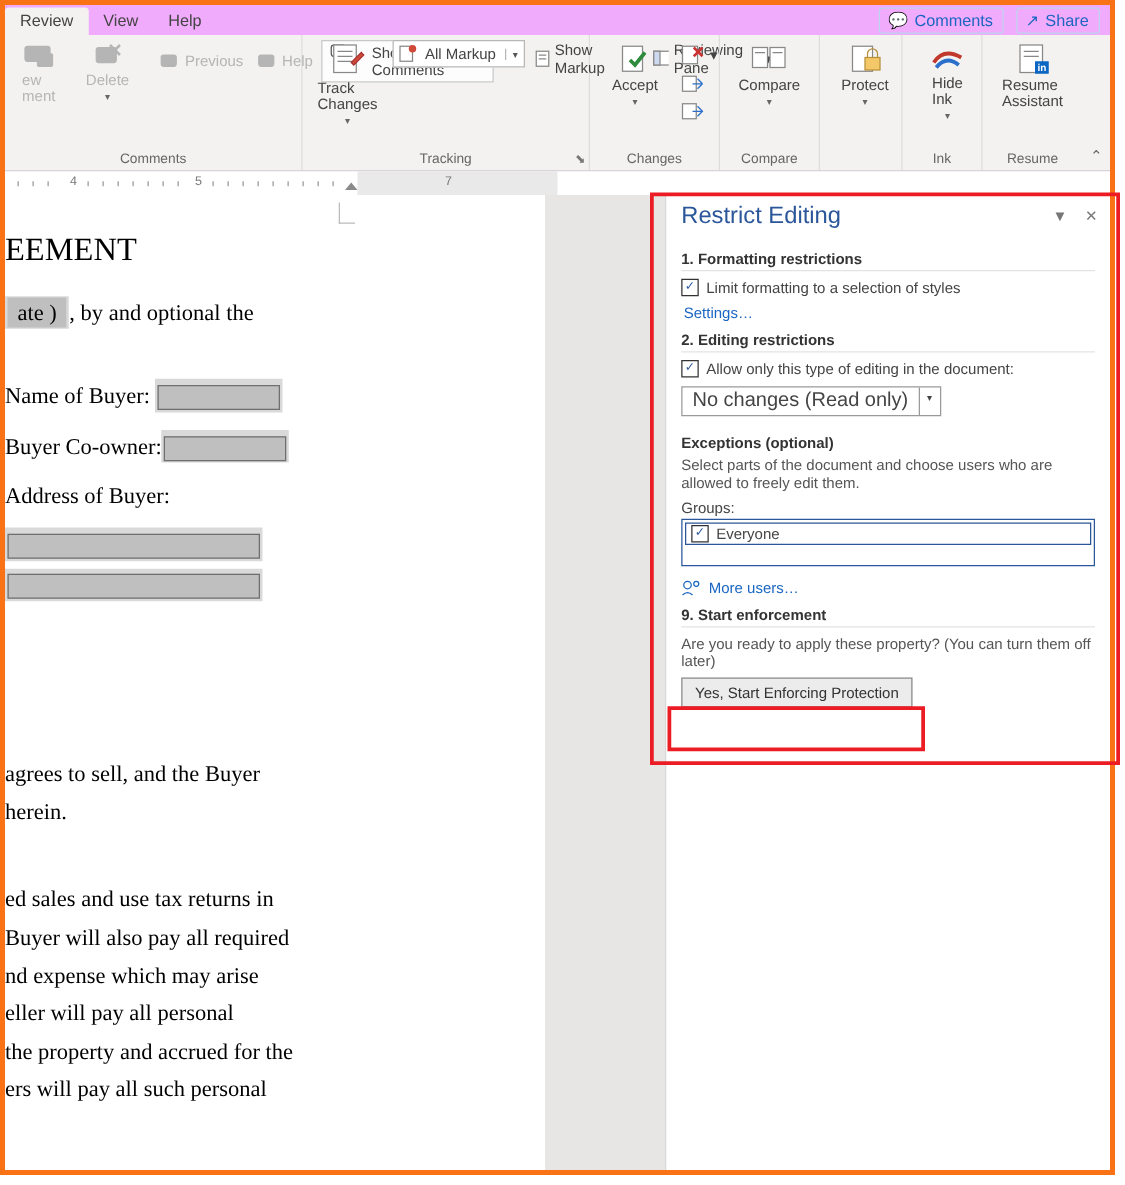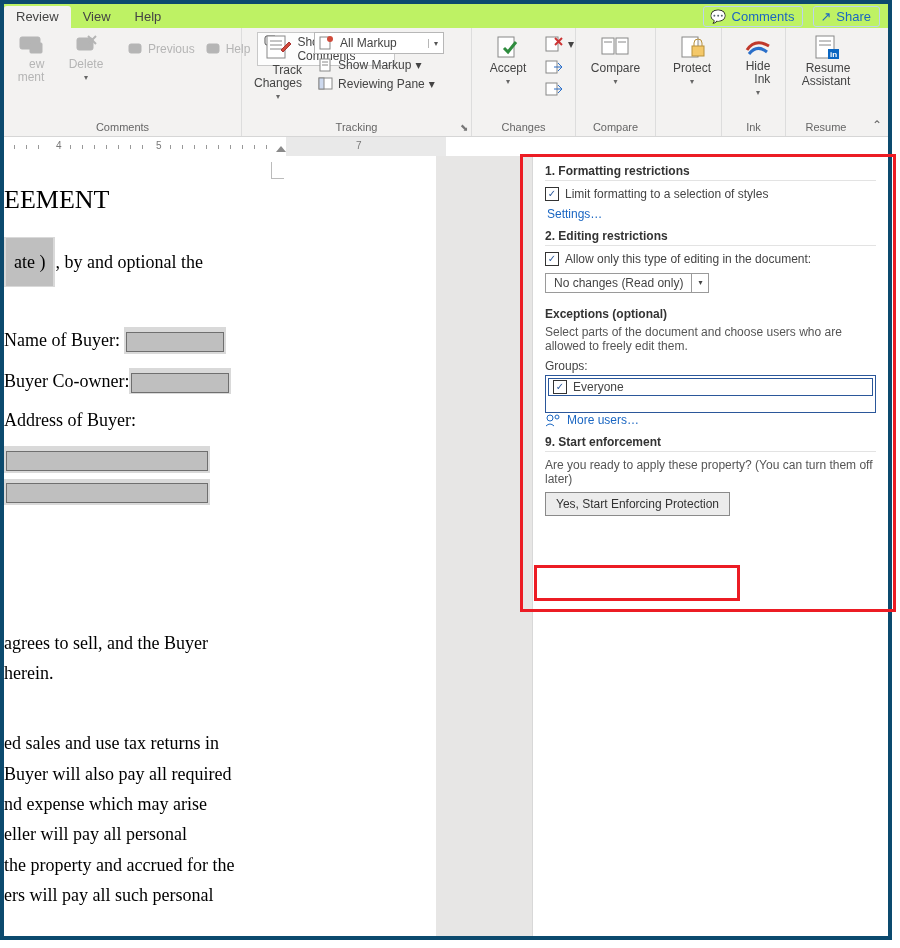--- a/index.html
+++ b/index.html
@@ -1,29 +1,29 @@
 <!DOCTYPE html>
 <html><head>
 <meta charset="utf-8">
 <style>
 html,body{margin:0;padding:0;font-family:"Segoe UI",Arial,sans-serif;font-size:12px;color:#444;background:#fff;width:900px;height:948px;overflow:hidden}
-.outer{border:4px solid #0c4a6e;width:892px;height:940px;box-sizing:border-box;position:relative;background:#bef264}
+.outer{border:4px solid #f97316;width:892px;height:940px;box-sizing:border-box;position:relative;background:#f0abfc}
 
 .tabstrip{height:24px;display:flex;align-items:flex-end;padding-left:0;font-size:13px}
 .tabstrip .tab{padding:3px 12px 4px;color:#444}
 .tabstrip .tab.active{background:#f3f2f1;border-top-left-radius:3px;border-top-right-radius:3px}
 .right-tools{position:absolute;right:8px;top:2px;display:flex;gap:10px}
 .pillbtn{border:1px solid #bcd4ee;border-radius:3px;padding:2px 8px 2px 6px;color:#1a66c2;display:flex;align-items:center;gap:5px;font-size:13px}
 .pillbtn .ic{font-size:13px}
 
 .ribbon{background:#f3f2f1;height:108px;border-bottom:1px solid #d6d6d6;display:flex;position:relative}
 .group{border-right:1px solid #ddd;display:flex;flex-direction:column;justify-content:space-between;padding:4px 6px 2px;box-sizing:border-box}
 .group .glabel{text-align:center;font-size:11px;color:#666;padding:2px 0 1px}
 .vbtn{display:flex;flex-direction:column;align-items:center;justify-content:flex-start;gap:2px;padding:2px 6px;min-width:48px}
-.vbtn .cap{font-size:12px;line-height:13px;text-align:right}
+.vbtn .cap{font-size:12px;line-height:13px;text-align:left}
 .vbtn .drop{font-size:8px;color:#666}
 .hbtn{display:flex;align-items:center;gap:4px;padding:1px 4px;font-size:12px;color:#444}
 .disabled{color:#b5b5b5}
 .disabled svg *{stroke:#b5b5b5!important;fill:#b5b5b5!important}
 .combo{display:flex;align-items:center;border:1px solid #b7b7b7;background:#fff;height:20px}
 .combo span{padding:0 6px;font-size:12px}
 .combo .dd{border-left:1px solid #b7b7b7;width:14px;text-align:center;font-size:8px;color:#555}
 .showc{border:1px solid #c8c8c8;background:#fdfdfd;padding:2px 6px;display:flex;align-items:flex-start;gap:22px}
 .ribbon .dlaunch{position:absolute;bottom:3px;font-size:10px;color:#777}
 .collapse-rib{position:absolute;right:6px;bottom:4px;font-size:12px;color:#666}
@@ -38,38 +38,38 @@
 .docarea{width:432px;background:#fff;position:relative;overflow:hidden}
 .graygap{flex:0 0 96px;background:#e7e6e5}
 .panecol{flex:1;background:#f7f7f7;position:relative}
 .cornermark{position:absolute;right:152px;top:6px;width:12px;height:16px;border-left:1px solid #bbb;border-bottom:1px solid #bbb}
 
 .doc{padding:18px 0 0 0;font-family:"Times New Roman",serif;font-size:18px;color:#000;line-height:1.35}
 .doc .title{font-size:26px;margin:8px 0 20px 0}
 .doc p{margin:0 0 6px 0}
 .fld{display:inline-block;background:#bfbfbf;border:1px solid #6f6f6f;height:18px;vertical-align:middle}
 .fldwrap{display:inline-block;background:#d9d9d9;padding:1px 2px}
-.fldtxt{display:inline-block;background:#bfbfbf;padding:12px 8px}
+.fldtxt{display:inline-block;background:#bfbfbf;padding:0 8px}
 
 .pane{position:absolute;left:0;right:0;top:0;bottom:0;background:#fff;border-left:1px solid #d8d8d8}
 .pane-hdr{display:flex;align-items:center;justify-content:space-between;padding:6px 10px 8px 12px}
 .pane-title{color:#2b579a;font-size:19px}
 .pane-tools{display:flex;gap:14px;color:#777;font-size:12px}
 .pane-body{padding:0 12px 10px 12px;font-size:12px;color:#444}
 .sect{margin-top:8px}
 .sect .sh{font-weight:bold;color:#333;font-size:12px;border-bottom:1px solid #e3e3e3;padding-bottom:2px;margin-bottom:6px}
 .chkline{display:flex;align-items:center;gap:6px;margin:3px 0}
 .chkbox{width:12px;height:12px;border:1px solid #333;display:inline-flex;align-items:center;justify-content:center;font-size:10px;color:#2b579a;line-height:10px}
 .lnk{color:#1a66c2}
 .selbox{display:inline-flex;border:1px solid #9a9a9a;background:#fff;margin-top:4px}
-.selbox .txt{padding:2px 8px;font-size:12px}
+.selbox .txt{padding:2px 8px;font-size:16px}
 .selbox .dd{border-left:1px solid #9a9a9a;width:16px;text-align:center;font-size:8px;padding-top:4px}
 .groupsbox{border:1px solid #2b579a;margin-top:2px;padding:0;background:#fff}
 .groupsbox .row{display:flex;align-items:center;gap:6px;border:1px solid #2b579a;margin:2px;padding:1px 4px}
-.moreusers{display:flex;align-items:center;gap:6px;margin-top:0;color:#1a66c2}
+.moreusers{display:flex;align-items:center;gap:6px;margin-top:10px;color:#1a66c2}
 .enforcebtn{border:1px solid #8a8a8a;background:#ececec;padding:4px 10px;font-size:12px;color:#333;display:inline-block}
 .redbox{position:absolute;border:3px solid #ec1c24;pointer-events:none}
 
 svg{display:block}
 </style>
 </head>
 <body>
 <div class="outer">
 
 <div class="tabstrip">
@@ -145,21 +145,21 @@
               <rect x="4" y="2" width="18" height="22" fill="#fff" stroke="#888"></rect>
               <line x1="7" y1="7" x2="19" y2="7" stroke="#888"></line>
               <line x1="7" y1="11" x2="19" y2="11" stroke="#888"></line>
               <line x1="7" y1="15" x2="19" y2="15" stroke="#888"></line>
               <path d="M18 16 L26 8 L28 10 L20 18 Z" fill="#d04a3a" stroke="#a33"></path>
             </svg>
         <div class="cap" style="white-space:pre">Track
 Changes</div>
         <div class="drop">▾</div>
       </div>
-      <div style="display:flex;flex-direction:column;gap:3px">
+      <div style="display:flex;flex-direction:row;gap:3px">
         <div class="combo" style="width:128px">
           <svg width="16" height="16" style="margin-left:3px">
                 <rect x="2" y="2" width="10" height="12" fill="#fff" stroke="#888"></rect>
                 <circle cx="12" cy="4" r="3" fill="#d04a3a"></circle>
               </svg>
           <span style="flex:1">All Markup</span>
               <div class="dd">▾</div>
         </div>
         <div class="hbtn">
               <svg width="16" height="14">
@@ -327,20 +327,27 @@
       <p>eller will pay all personal</p>
       <p>the property and accrued for the</p>
       <p>ers will pay all such personal</p>
       <div style="height:56px"></div>
 
     </div>
   </div>
   <div class="graygap"></div>
   <div class="panecol">
     <div class="pane">
+      <div class="pane-hdr">
+        <div class="pane-title">Restrict Editing</div>
+        <div class="pane-tools">
+          <span>▼</span>
+          <span>✕</span>
+        </div>
+      </div>
       <div class="pane-body">
         <div class="sect">
           <div class="sh">1. Formatting restrictions</div>
           <div class="chkline">
                 <span class="chkbox">✓</span>
                 <span>Limit formatting to a selection of styles</span>
               </div>
           <div class="lnk" style="margin:6px 0 0 2px">Settings…</div>
         </div>
         <div class="sect">

